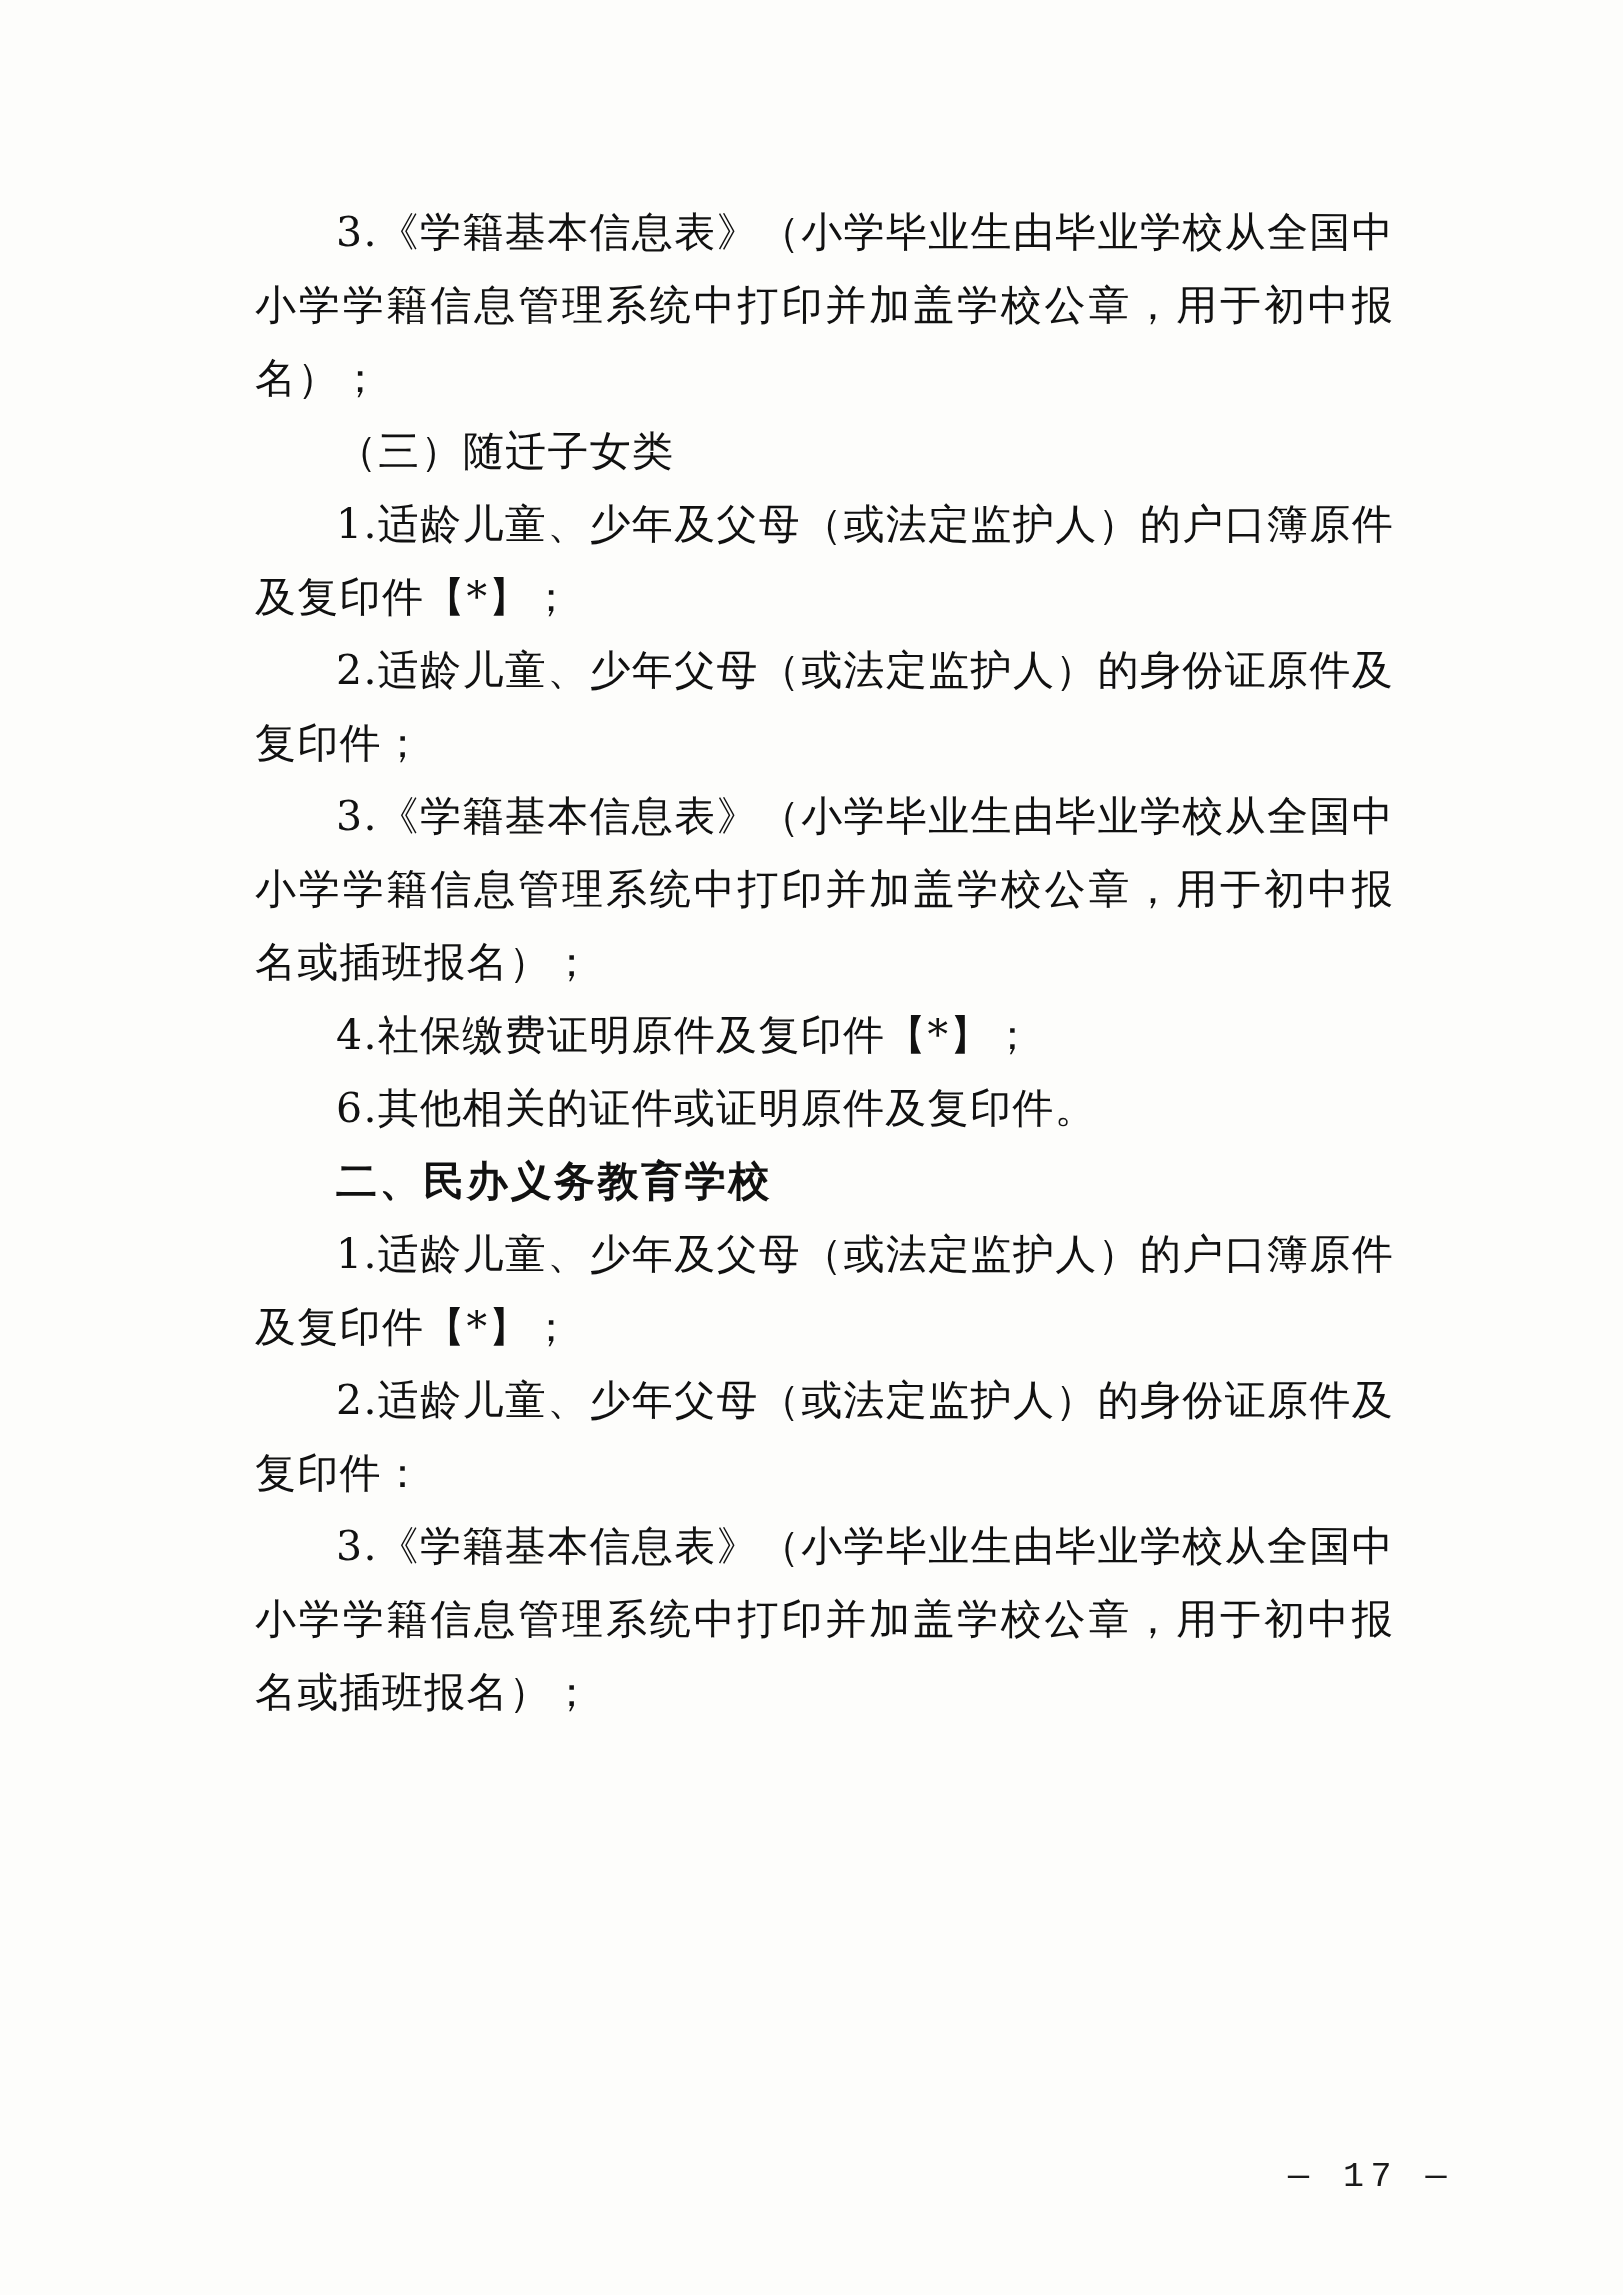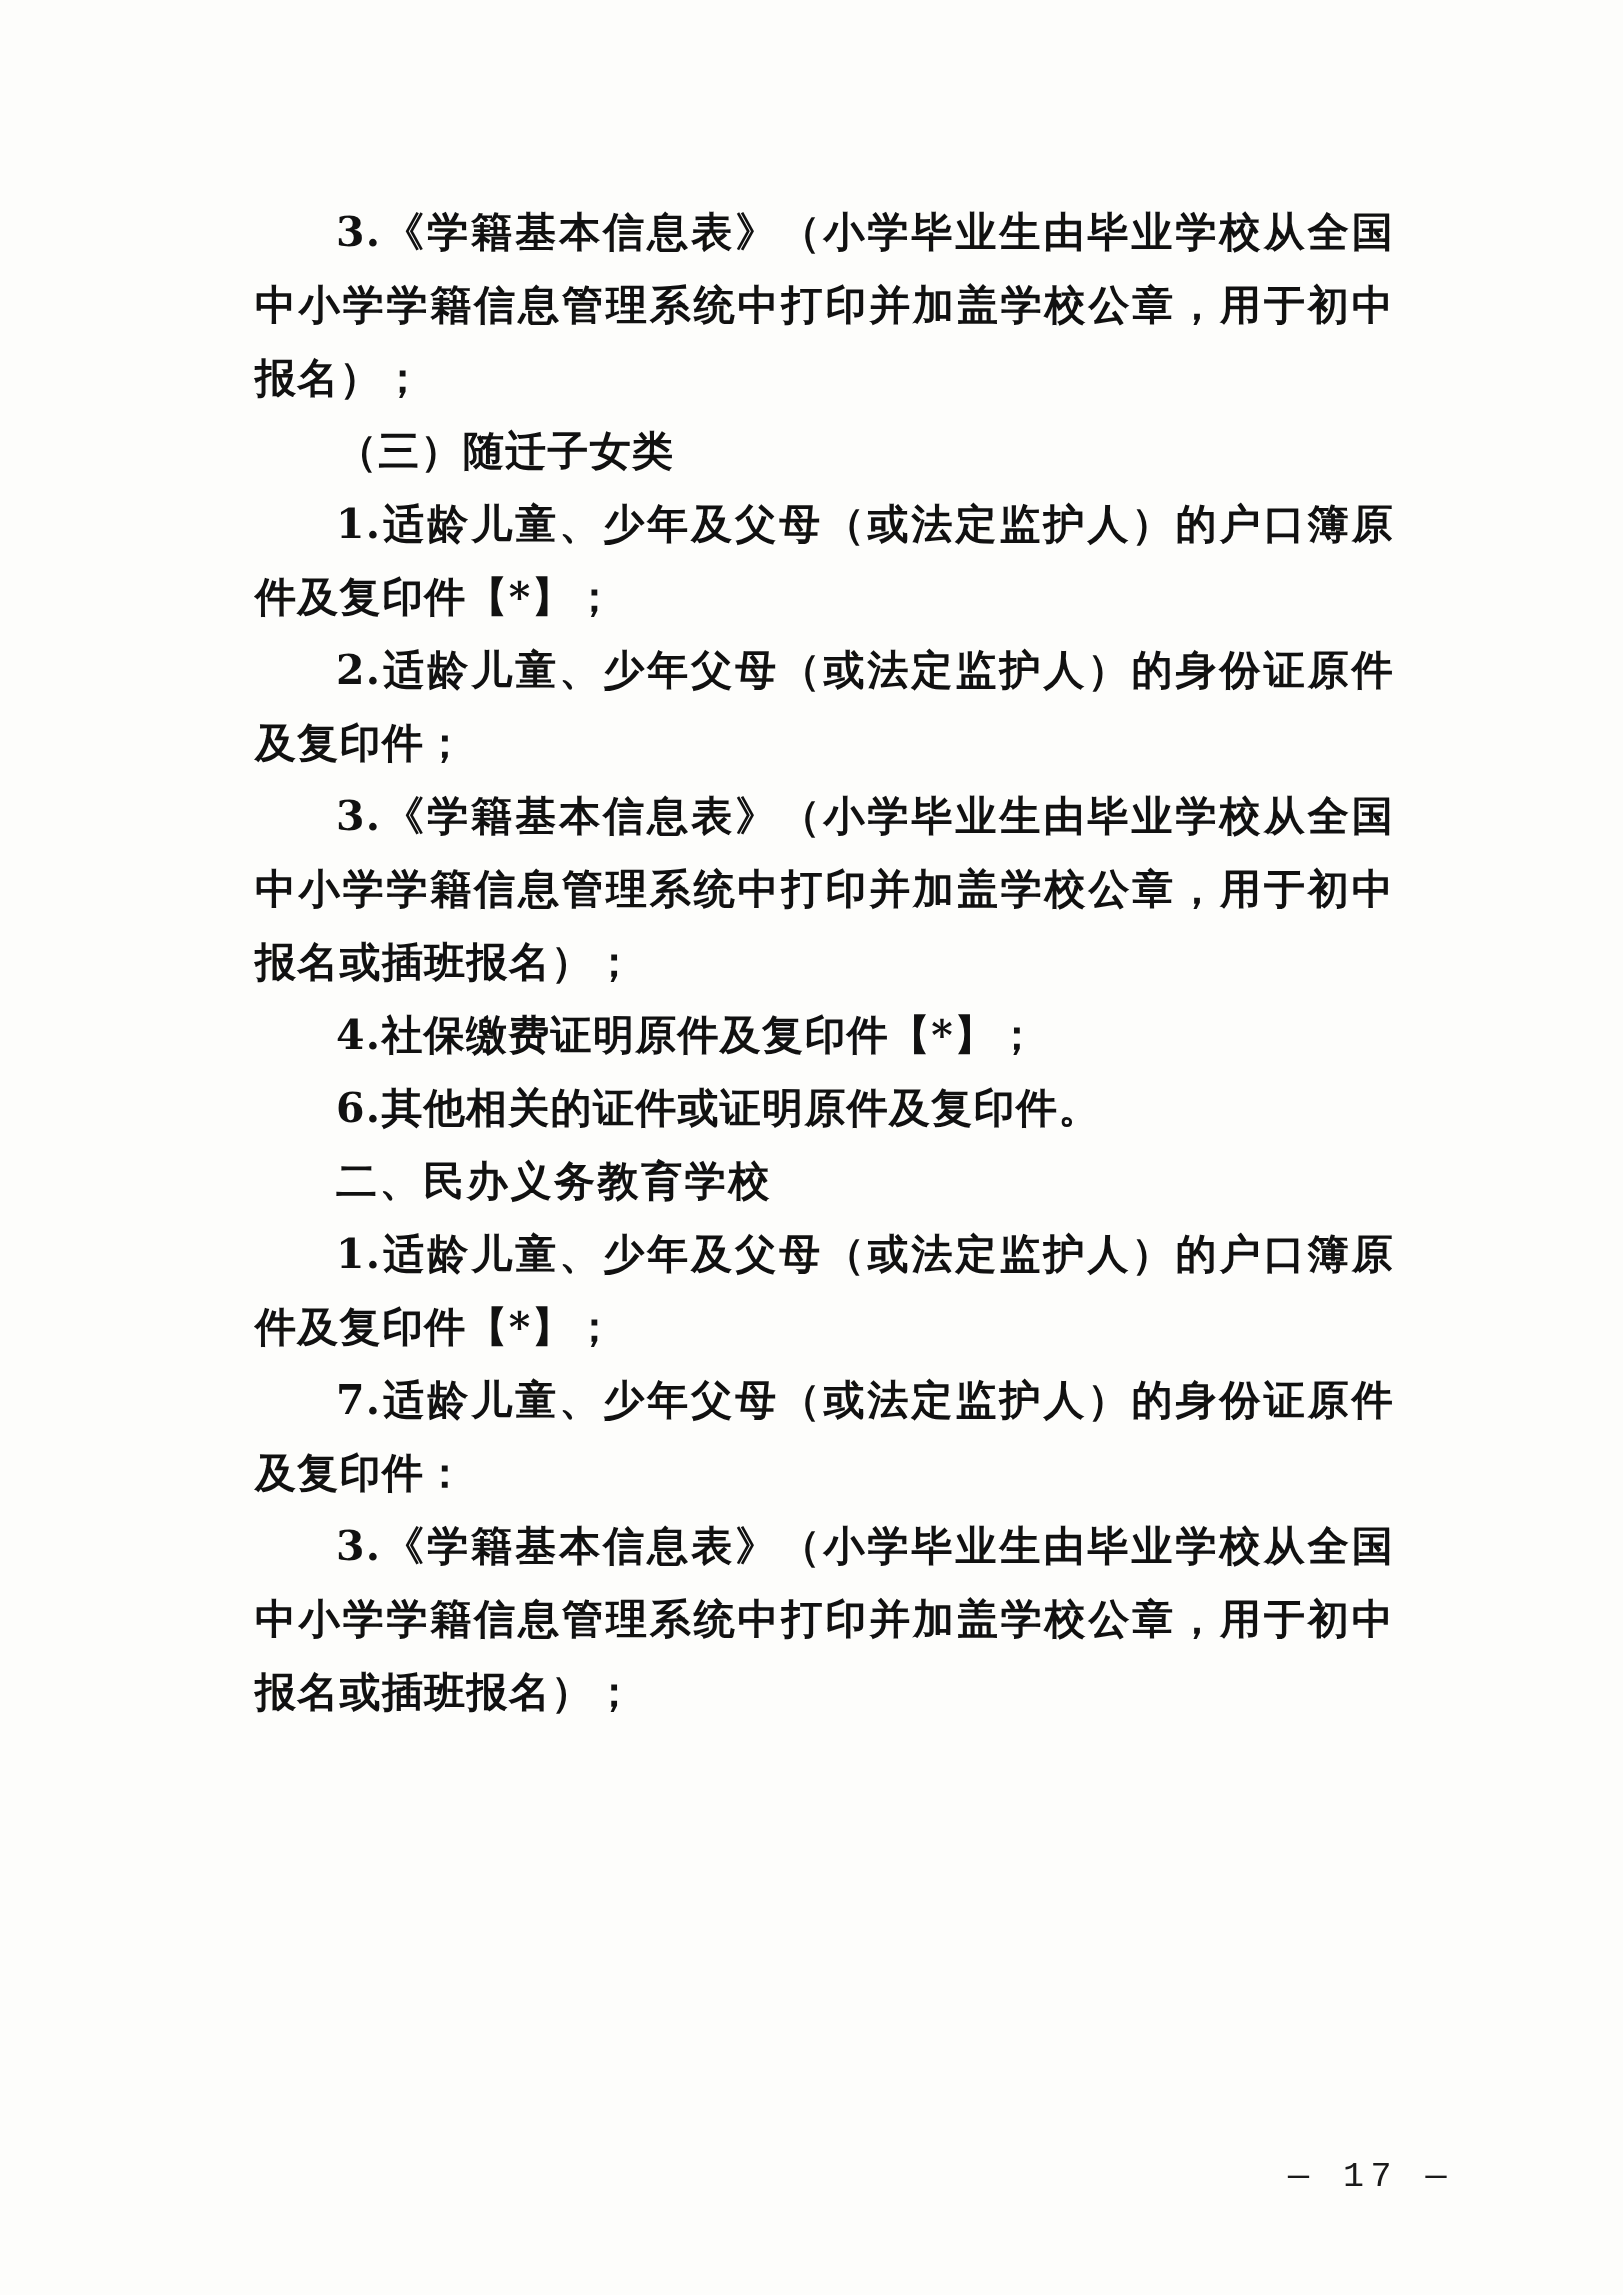--- a/index.html
+++ b/index.html
@@ -27,21 +27,21 @@
     width: 1139px;
   }
   .para {
     font-size: 41px;
     line-height: 73px;
     letter-spacing: 1.3px;
     text-align: justify;
     text-justify: inter-ideograph;
     margin: 0 0 0 0;
     text-indent: 81px;
-    font-weight: 700;
+    font-weight: 400;
     color: #111111;
   }
   .para.heading {
     font-weight: 700;
     letter-spacing: 2.6px;
   }
   .footer {
     position: absolute;
     left: 0;
     right: 0;
@@ -63,20 +63,20 @@
 
     <p class="para">3.《学籍基本信息表》（小学毕业生由毕业学校从全国中小学学籍信息管理系统中打印并加盖学校公章，用于初中报名）；</p>
     <p class="para">（三）随迁子女类</p>
     <p class="para">1.适龄儿童、少年及父母（或法定监护人）的户口簿原件及复印件【*】；</p>
     <p class="para">2.适龄儿童、少年父母（或法定监护人）的身份证原件及复印件；</p>
     <p class="para">3.《学籍基本信息表》（小学毕业生由毕业学校从全国中小学学籍信息管理系统中打印并加盖学校公章，用于初中报名或插班报名）；</p>
     <p class="para">4.社保缴费证明原件及复印件【*】；</p>
     <p class="para">6.其他相关的证件或证明原件及复印件。</p>
     <p class="para heading">二、民办义务教育学校</p>
     <p class="para">1.适龄儿童、少年及父母（或法定监护人）的户口簿原件及复印件【*】；</p>
-    <p class="para">7.适龄儿童、少年父母（或法定监护人）的身份证原件及复印件：</p>
+    <p class="para">2.适龄儿童、少年父母（或法定监护人）的身份证原件及复印件：</p>
     <p class="para">3.《学籍基本信息表》（小学毕业生由毕业学校从全国中小学学籍信息管理系统中打印并加盖学校公章，用于初中报名或插班报名）；</p>
 
   </div>
 
   <div class="footer">— 17 —</div>
 </div>
 
 
 </body></html>

